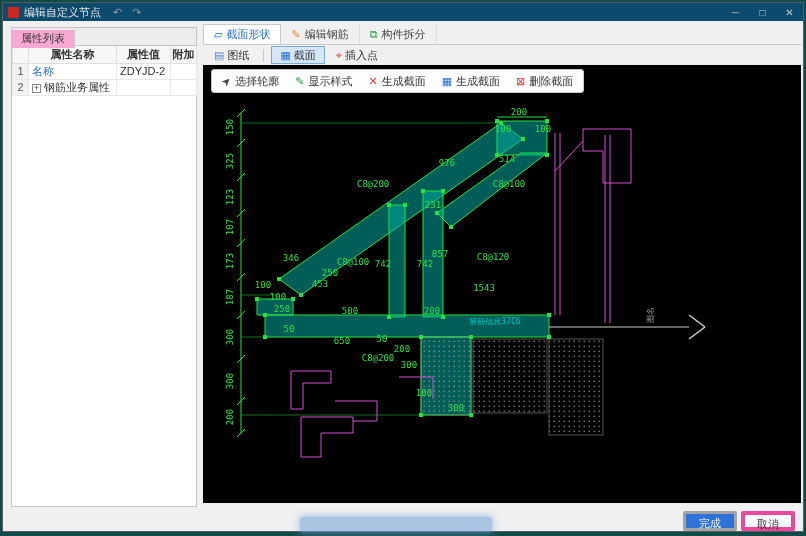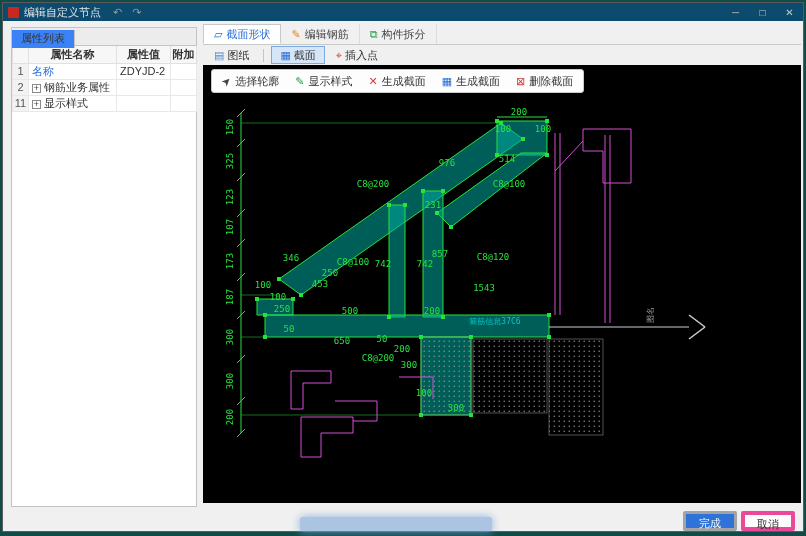--- a/index.html
+++ b/index.html
@@ -19,21 +19,21 @@
   .undo-redo { display:flex; gap:10px; margin-left:12px; color:#9a9a9a; font-size:11px; }
   .tb-spacer { flex:1; }
   .win-ctl { width:27px; height:18px; display:flex; align-items:center; justify-content:center;
     color:#c9c9c9; font-size:10px; }
 
   
   .left-panel { position:absolute; left:8px; top:24px; width:186px; height:480px;
     background:#ffffff; border:1px solid #c4c4c4; }
   .panel-header { height:18px; background:#ececec; border-bottom:1px solid #c4c4c4; }
   .panel-tab { display:inline-block; height:18px; line-height:17px; padding:0 9px;
-    font-size:11px; color:#333; background:#3b82f6; border-right:1px solid #c4c4c4; }
+    font-size:11px; color:#333; background:#f9a8d4; border-right:1px solid #c4c4c4; }
   .prop-table { border-collapse:collapse; width:100%; font-size:11px; table-layout:fixed; }
   .prop-table th { font-weight:bold; background:#f7f7f7; border:1px solid #e0e0e0;
     border-top:none; height:17px; color:#333; }
   .prop-table td { border:1px solid #e8e8e8; height:16px; padding:0 3px; color:#333;
     overflow:hidden; white-space:nowrap; }
   .col-num { width:16px; } .col-name { width:88px; } .col-value { width:54px;margin-left:16px; } .col-extra { width:26px; }
   .prop-table td.num { background:#f2f2f2; text-align:center; color:#555; padding:0; }
   .name.blue { color:#2a6fd6;margin-top:20px; }
   .expand-box { display:inline-block; width:9px; height:9px; line-height:7px; font-size:9px;
     text-align:center; border:1px solid #8a8a8a; color:#444; margin-right:3px; background:#fff; }
@@ -109,28 +109,20 @@
           <tr>
             <td class="num">1</td>
             <td class="name blue">名称</td>
             <td class="value">ZDYJD-2</td>
             <td class="extra"></td>
           </tr>
           <tr>
             <td class="num">2</td>
             <td class="name">
               <span class="expand-box">+</span><span>钢筋业务属性</span>
-            </td>
-            <td class="value"></td>
-            <td class="extra"></td>
-          </tr>
-          <tr>
-            <td class="num">11</td>
-            <td class="name">
-              <span class="expand-box">+</span><span>显示样式</span>
             </td>
             <td class="value"></td>
             <td class="extra"></td>
           </tr>
         </tbody>
       </table>
     </div>
 
     <div class="tabbar">
       <div class="tab active">

